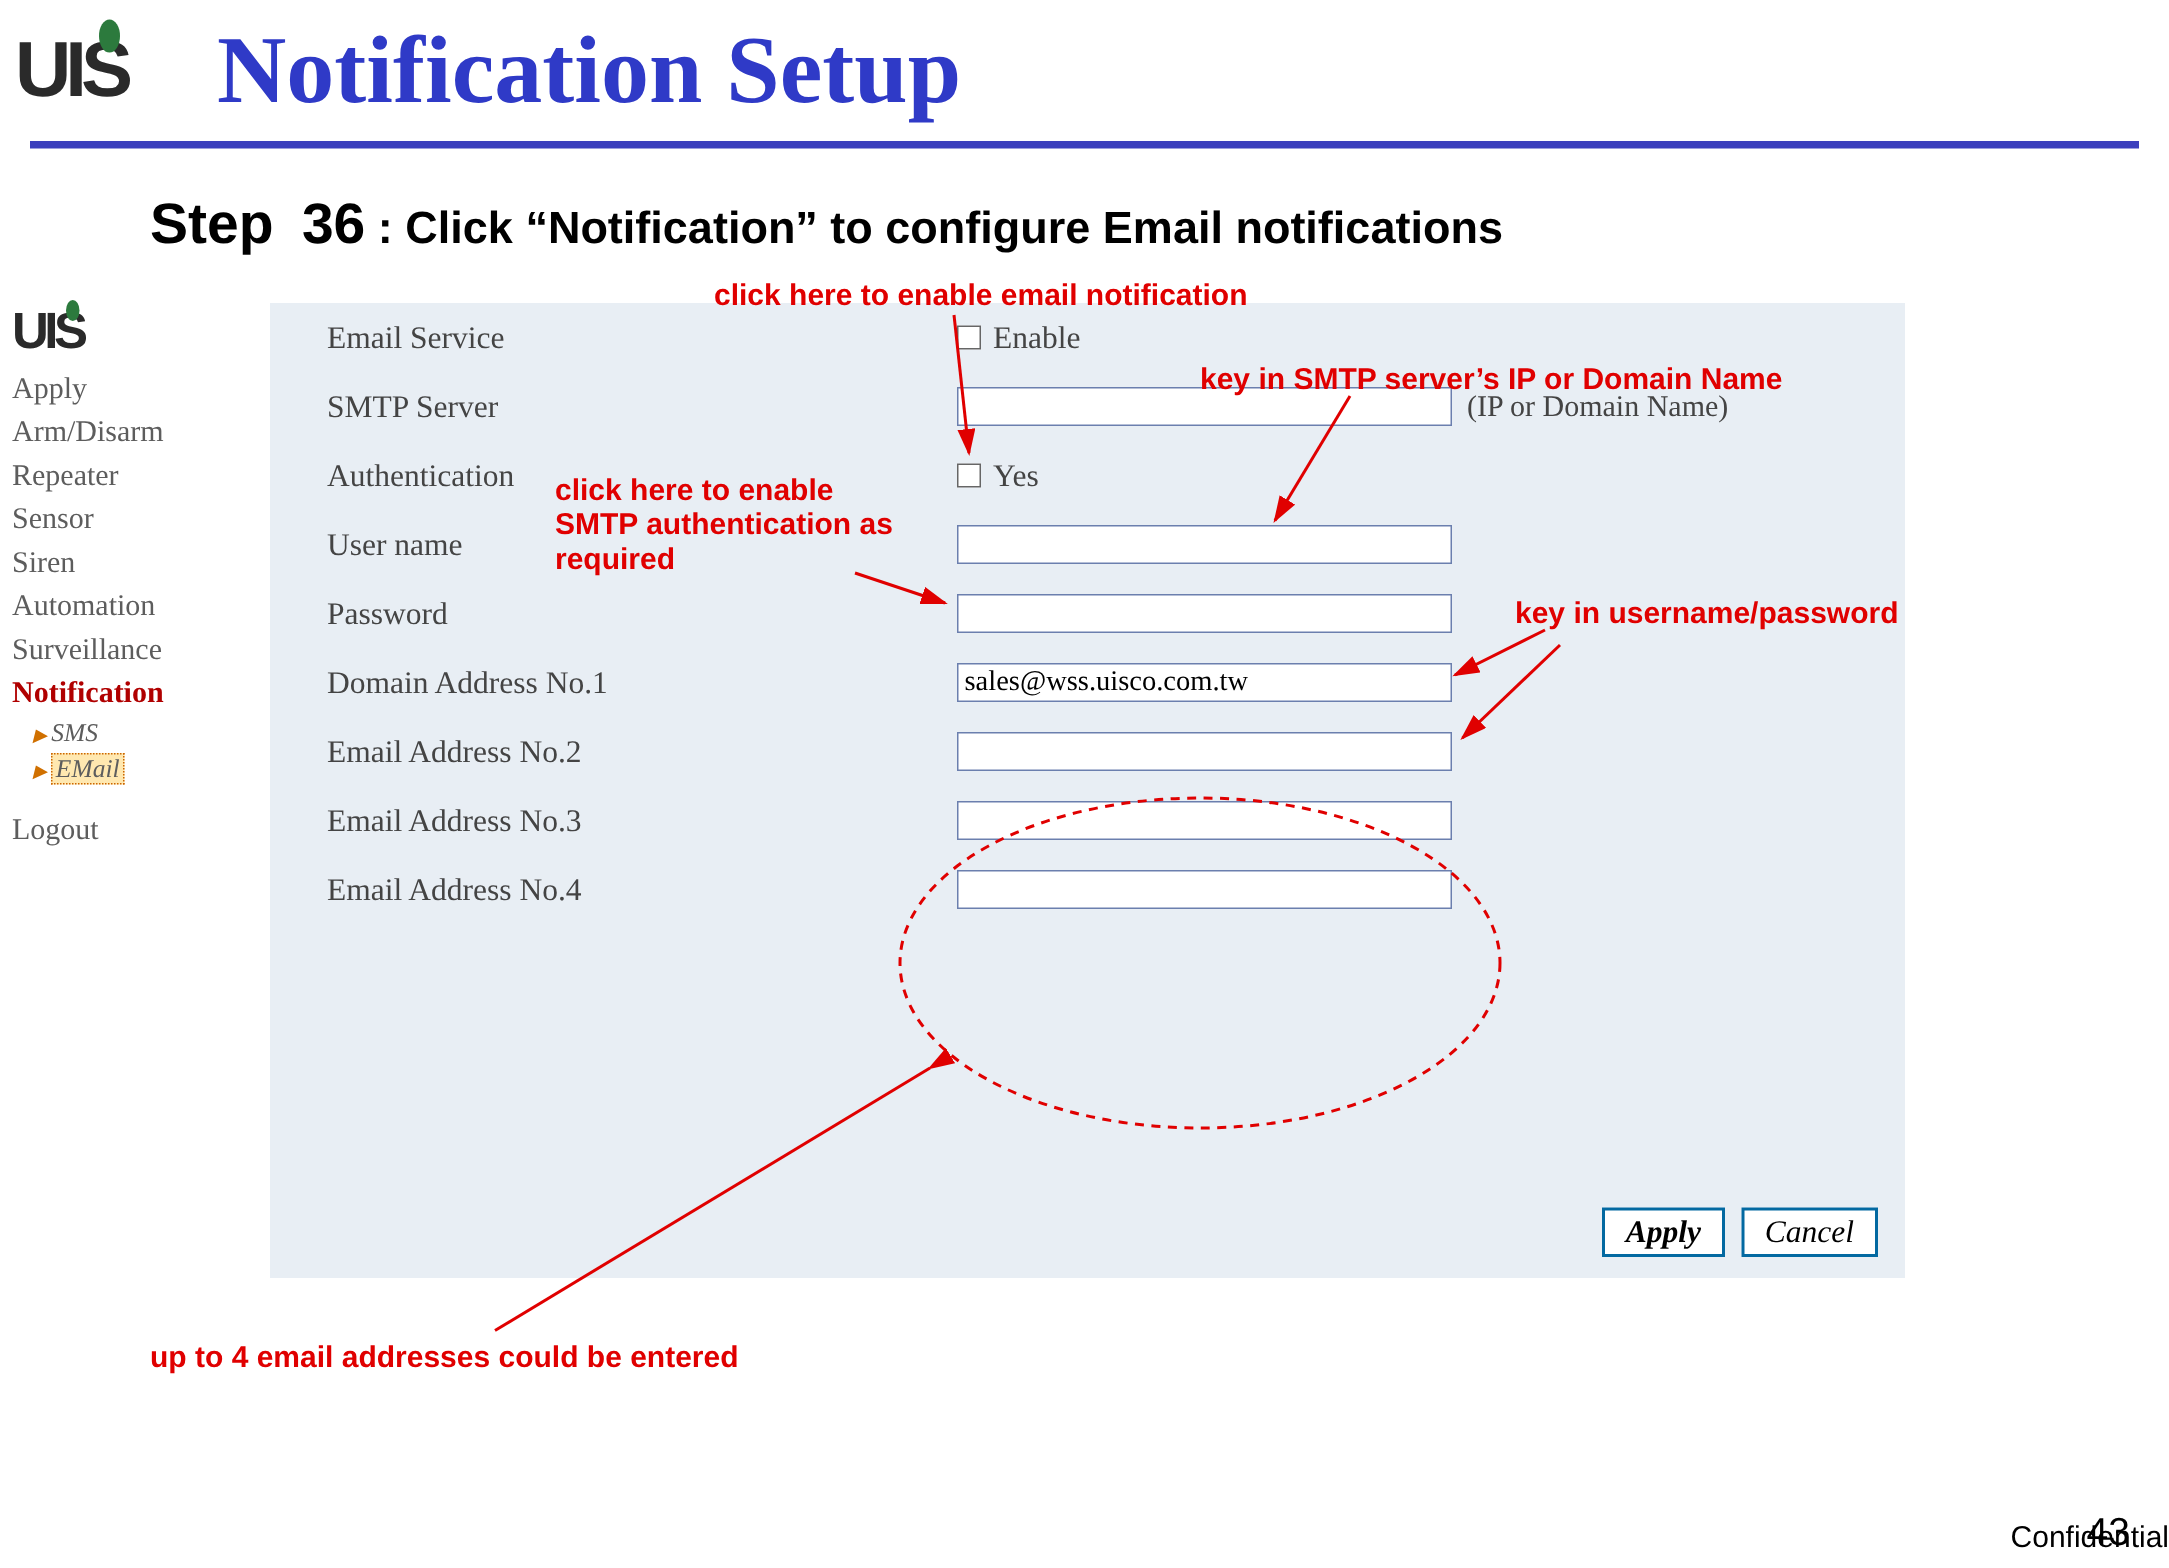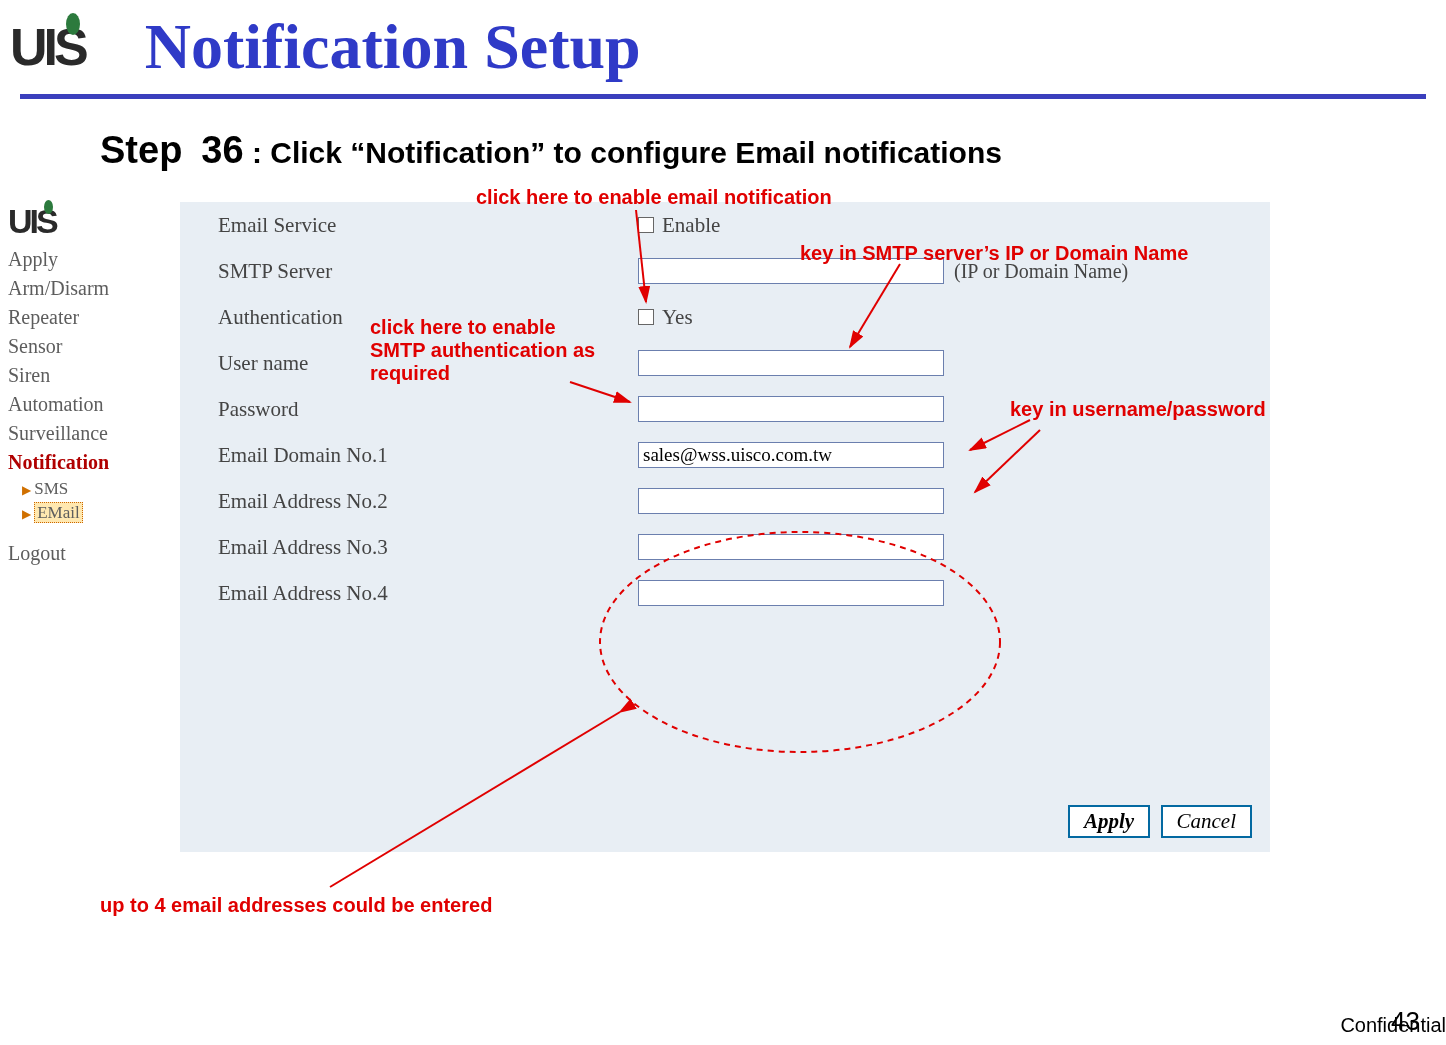--- a/index.html
+++ b/index.html
@@ -86,20 +86,21 @@
     font-size: 20px;
     padding: 3px 0;
     cursor: pointer;
   }
   .nav-item.active { color: #b00000; font-weight: bold; }
   .sub-item {
     color: #5d5d5d;
     font-size: 17px;
     padding: 2px 0 2px 14px;
     cursor: pointer;
+    font-style: italic;
   }
   .sub-item .tri { color: #d07000; font-size: 12px; margin-right: 3px; }
   .sub-item.sel .txt {
     border: 1px dotted #cc6600;
     background: #ffe8b0;
     padding: 0 2px;
   }
   .panel {
     position: absolute;
     left: 180px;
@@ -134,21 +135,21 @@
     display: inline-block;
     margin-right: 8px;
     vertical-align: middle;
   }
   .chk-label {
     font-family: 'Times New Roman', serif;
     font-size: 21px;
     color: #444;
   }
   .txt-input {
-    width: 306px;
+    width: 330px;
     height: 26px;
     border: 1.5px solid #6b7fae;
     background: #fff;
     font-family: 'Times New Roman', serif;
     font-size: 19px;
     padding: 0 4px;
   }
   .hint {
     font-family: 'Times New Roman', serif;
     font-size: 20px;
@@ -265,21 +266,21 @@
       <div class="form-label">User name</div>
       <input class="txt-input" style="">
     </div>
 
     <div class="form-row">
       <div class="form-label">Password</div>
       <input class="txt-input" type="password" style="">
     </div>
 
     <div class="form-row">
-      <div class="form-label">Email Domain No.1</div>
+      <div class="form-label">Domain Address No.1</div>
       <input class="txt-input" value="sales@wss.uisco.com.tw" style="">
     </div>
 
     <div class="form-row">
       <div class="form-label">Email Address No.2</div>
       <input class="txt-input" style="">
     </div>
 
     <div class="form-row">
       <div class="form-label">Email Address No.3</div>

